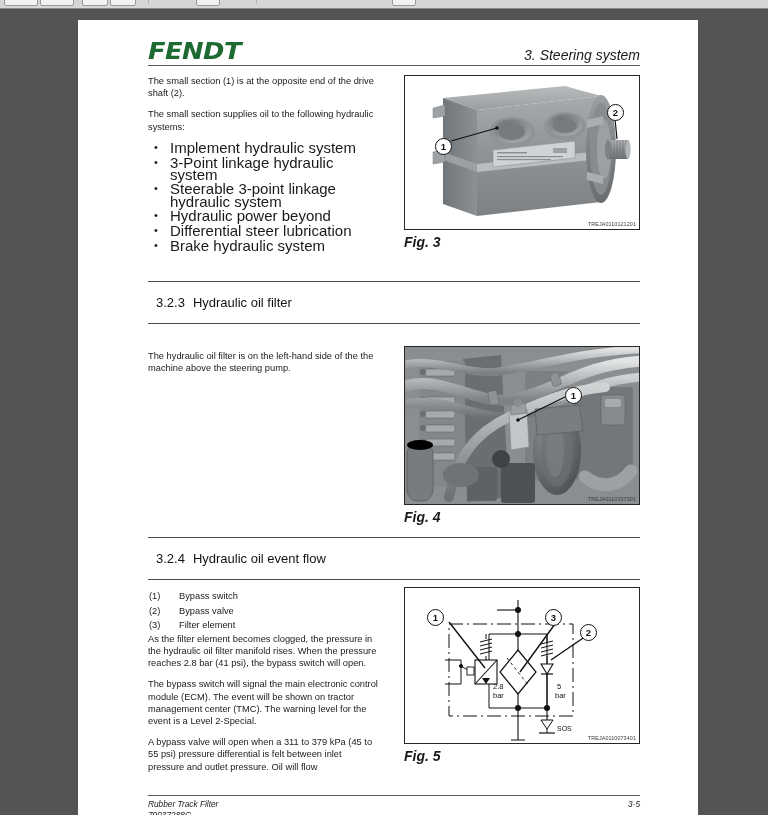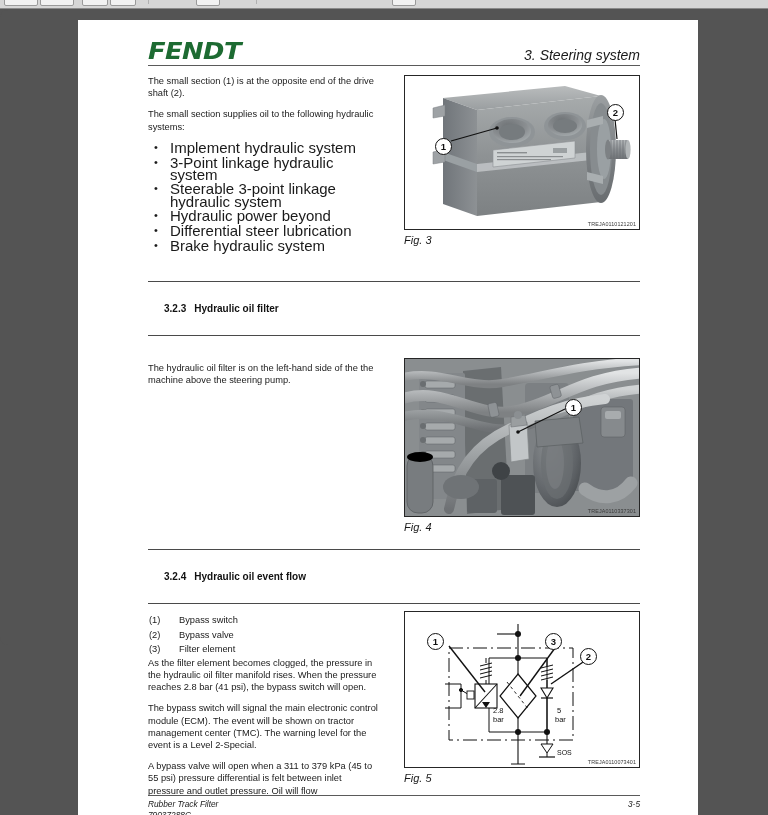--- a/index.html
+++ b/index.html
@@ -83,33 +83,33 @@
   
   table.legend { border-collapse: collapse; }
   table.legend td { font-size: 9.3px; line-height: 12.6px; color: #1a1a1a; vertical-align: top; }
   table.legend td.num { width: 30px; }
 
   
   .section-block { position: relative; }
   .rule-top { border-top: 1px solid #4a4a4a; width: 492px; }
   .rule-bottom { border-top: 1px solid #4a4a4a; width: 492px; }
   h2.section-title {
-    margin: 16px; padding: 5px 0 5px 0;
-    font-size: 10px; font-weight: bold; color: #111;
+    margin: 8px; padding: 5px 0 5px 0;
+    font-size: 13px; font-weight: normal; color: #111;
   }
   h2.section-title .num { margin-right: 8px; }
 
   
   .figure { position: relative; }
   .fig-frame {
     position: relative; width: 236px; border: 1px solid #262626; background: #fff;
     overflow: hidden;
   }
   .fig-caption {
-    margin-top: 4px; font-size: 11px; font-style: italic; font-weight: normal; color: #1a1a1a;
+    margin-top: 4px; font-size: 14px; font-style: italic; font-weight: bold; color: #1a1a1a;
   }
   .fig-code {
     position: absolute; right: 3px; bottom: 2px;
     font-size: 5.4px; color: #3a3a3a; letter-spacing: 0.1px;
     font-family: "Liberation Sans", sans-serif;
   }
   .callout {
     position: absolute; width: 17px; height: 17px; border-radius: 50%;
     border: 1.3px solid #111; background: #fff;
     font-size: 9.5px; font-weight: bold; color: #111;

